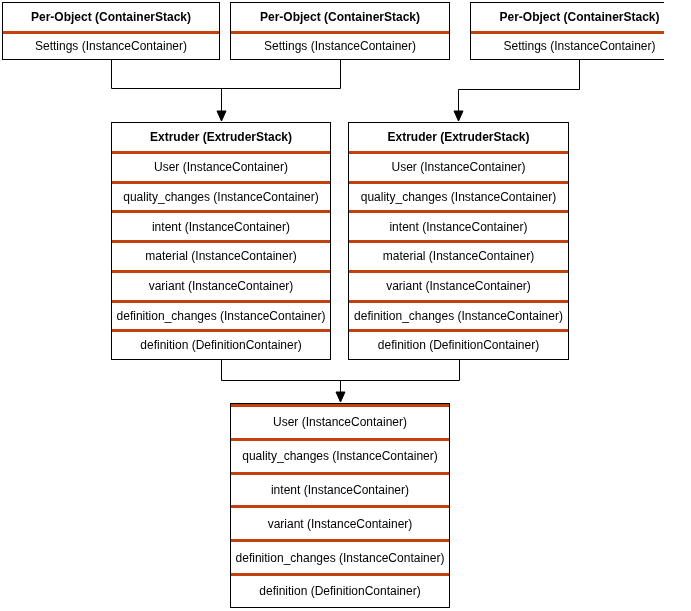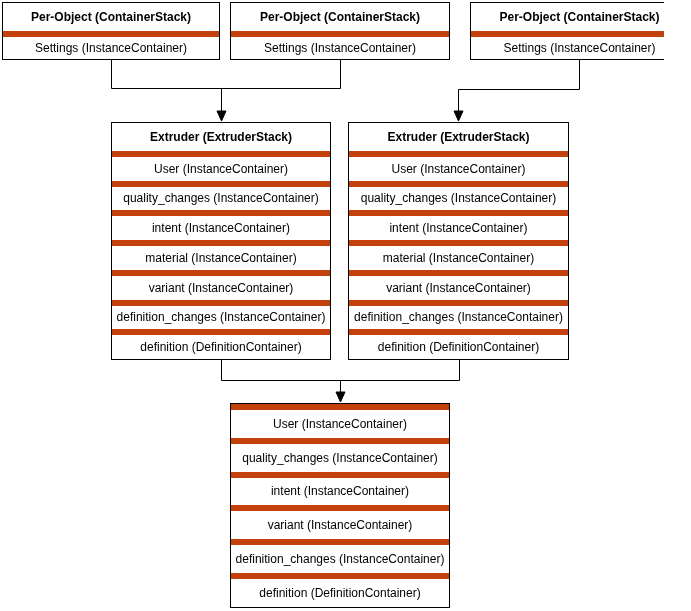--- a/index.html
+++ b/index.html
@@ -42,21 +42,21 @@
     font-weight: bold;
     height: 28px;
     box-sizing: border-box;
   }
   .node.global .node-title { height: 25px; }
   .node-row {
     flex: 1 1 0;
     display: flex;
     align-items: center;
     justify-content: center;
-    border-top: 6px solid #c2410c;
+    border-top: 3px solid #c2410c;
     box-sizing: border-box;
     text-align: center;
     white-space: nowrap;
   }
   
   #per-object-1 { left: 2px;   top: 2px;   width: 218px; height: 58px; }
   #per-object-2 { left: 230px; top: 2px;   width: 220px; height: 58px; }
   #per-object-3 { left: 470px; top: 2px;   width: 219px; height: 58px; }
   #extruder-1   { left: 111px; top: 122px; width: 220px; height: 238px; }
   #extruder-2   { left: 348px; top: 122px; width: 221px; height: 238px; }

